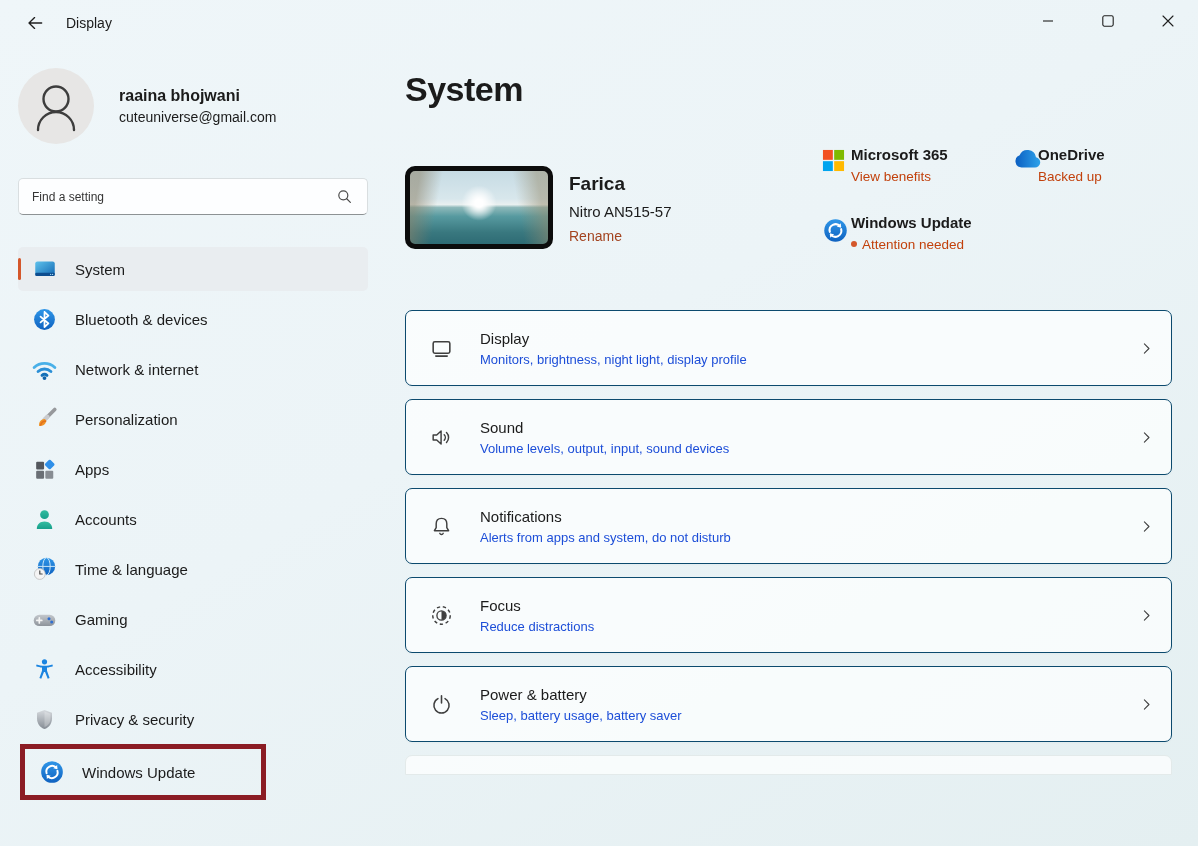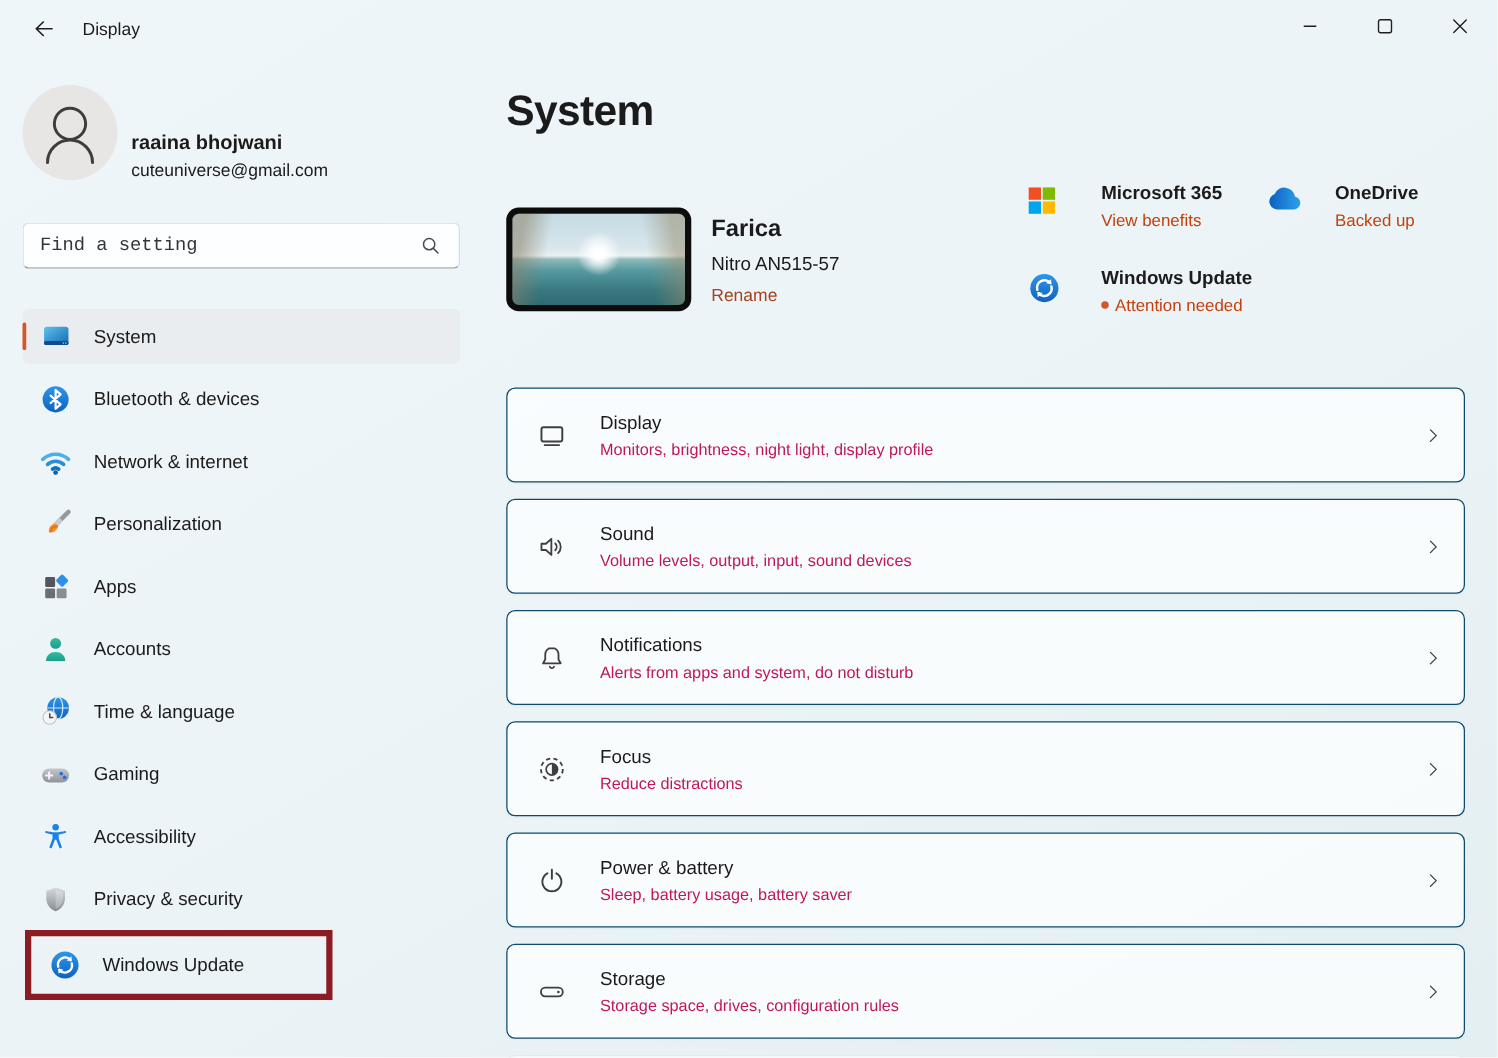--- a/index.html
+++ b/index.html
@@ -14,31 +14,31 @@
   
   .titlebar { position:absolute; top:0; left:0; right:0; height:48px; }
   .back-btn { position:absolute; left:16px; top:8px; width:38px; height:30px;
     display:flex; align-items:center; justify-content:center; border-radius:5px; cursor:pointer; }
   .tb-title { position:absolute; left:66px; top:15px; font-size:14px; }
   .win-controls { position:absolute; right:0; top:0; display:flex; }
   .win-btn { width:60px; height:42px; display:flex; align-items:center; justify-content:center; cursor:pointer; }
 
   
   .sidebar { position:absolute; left:0; top:0; width:392px; height:846px; }
-  .profile { position:absolute; left:18px; top:68px; display:flex; align-items:flex-end; gap:11px; }
+  .profile { position:absolute; left:18px; top:68px; display:flex; align-items:center; gap:25px; }
   .avatar { width:76px; height:76px; border-radius:50%; background:#e7e6e5;
     display:flex; align-items:center; justify-content:center; }
   .profile-name { font-size:16px; font-weight:700; line-height:1.1; }
   .profile-email { font-size:14px; margin-top:4px; }
 
   .searchbox { position:absolute; left:18px; top:178px; width:350px; height:37px;
     background:#fdfeff; border:1px solid #d9dee0; border-bottom-color:#8d9294;
     border-radius:5px; display:flex; align-items:center; }
   .searchbox input { flex:1; border:none; outline:none; background:transparent;
-    font-family:Liberation Mono, monospace; font-size:15px; padding:0 0 0 13px; color:#1c1c1c; }
+    font-family:Liberation Sans, sans-serif; font-size:12px; padding:0 0 0 13px; color:#1c1c1c; }
   .searchbox input::placeholder { color:#353535; opacity:1; }
   .search-icon { padding-right:13px; }
 
   .nav { position:absolute; left:18px; top:247px; width:350px; }
   .nav-item { height:44px; margin-bottom:6px; border-radius:5px; display:flex;
     align-items:center; padding-left:13px; gap:17px; position:relative; cursor:pointer; }
   .nav-item .nav-icon { width:27px; height:27px; display:flex; align-items:center; justify-content:center; flex:none; }
   .nav-label { font-size:15px; }
   .nav-item.selected { background:#e9edf0; }
   .nav-item.selected::before { content:''; position:absolute; left:0; top:11px;
@@ -56,33 +56,33 @@
       radial-gradient(circle at 50% 44%, #ffffff 0 5%, rgba(255,255,255,.8) 9%, rgba(255,255,255,0) 22%),
       linear-gradient(100deg, rgba(140,130,105,.55) 0 7%, rgba(140,130,105,0) 22%),
       linear-gradient(260deg, rgba(150,140,110,.5) 0 8%, rgba(150,140,110,0) 24%),
       linear-gradient(180deg,#c6dbe4 0%,#d8e7ec 38%,#e9f0f0 46%,#8fb9ba 50%,#579aa0 62%,#39787f 84%,#2e6b74 100%); }
   .device-name { font-size:19px; font-weight:700; margin-top:7px; }
   .device-model { font-size:15px; margin-top:8px; }
   .device-rename { font-size:14px; margin-top:8px; color:#a3431f; cursor:pointer; width:max-content; }
 
   .status { position:absolute; left:417px; top:146px; display:grid;
     grid-template-columns:187px auto; row-gap:30px; }
-  .status-item { display:flex; gap:31px; }
+  .status-item { display:flex; gap:1px; }
   .status-icon { width:28px; flex:none; padding-top:3px; }
   .status-title { font-size:15px; font-weight:700; }
   .status-sub { font-size:13.5px; color:#c2410c; margin-top:6px; }
   .dot { display:inline-block; width:6px; height:6px; border-radius:50%; background:#d4572b; margin:0 5px 2px 0; }
 
   .rows { position:absolute; left:0; top:310px; width:767px; }
   .row { height:76px; margin-bottom:13px; background:rgba(253,255,255,0.75);
     border:1px solid #0c4a6e; border-radius:7px; display:flex; align-items:center;
     padding:0 16px 0 22px; gap:26px; cursor:pointer; box-shadow:0 1px 2px rgba(40,60,60,0.03); }
   .row-icon { width:26px; flex:none; display:flex; justify-content:center; }
   .row-title { font-size:15px; }
-  .row-sub { font-size:13px; color:#be185d; margin-top:5px; }
+  .row-sub { font-size:13px; color:#1d4ed8; margin-top:5px; }
   .chevron { margin-left:auto; flex:none; }
   .row-sliver { height:20px; background:rgba(253,255,255,0.75); border:1px solid #e3eaea;
     border-radius:7px 7px 0 0; }
 </style>
 </head>
 <body>
 
 <svg width="0" height="0" style="position:absolute">
   <defs>
     <linearGradient id="gSys" x1="0" y1="0" x2="1" y2="1">
@@ -443,34 +443,17 @@
         <div class="row-title">Power &amp; battery</div>
         <div class="row-sub">Sleep, battery usage, battery saver</div>
       </div>
       <span class="chevron">
         <svg width="17" height="17" viewBox="0 0 24 24">
             <path d="M9 5.5 L15.5 12 L9 18.5" fill="none" stroke="#3f3f3f" stroke-width="1.5" stroke-linecap="round" stroke-linejoin="round"></path>
           </svg>
       </span>
     </div>
 
-    <div class="row">
-      <span class="row-icon">
-        <svg width="25" height="25" viewBox="0 0 24 24">
-          <rect x="3.6" y="8.8" width="16.8" height="6.6" rx="3.3" fill="none" stroke="#3f3f3f" stroke-width="1.4"></rect>
-          <circle cx="17" cy="12.1" r="1" fill="#3f3f3f"></circle>
-        </svg>
-      </span>
-      <div>
-        <div class="row-title">Storage</div>
-        <div class="row-sub">Storage space, drives, configuration rules</div>
-      </div>
-      <span class="chevron">
-        <svg width="17" height="17" viewBox="0 0 24 24">
-            <path d="M9 5.5 L15.5 12 L9 18.5" fill="none" stroke="#3f3f3f" stroke-width="1.5" stroke-linecap="round" stroke-linejoin="round"></path>
-          </svg>
-      </span>
-    </div>
 
     <div class="row-sliver"></div>
   </div>
 
 </div>
 
 </body></html>

